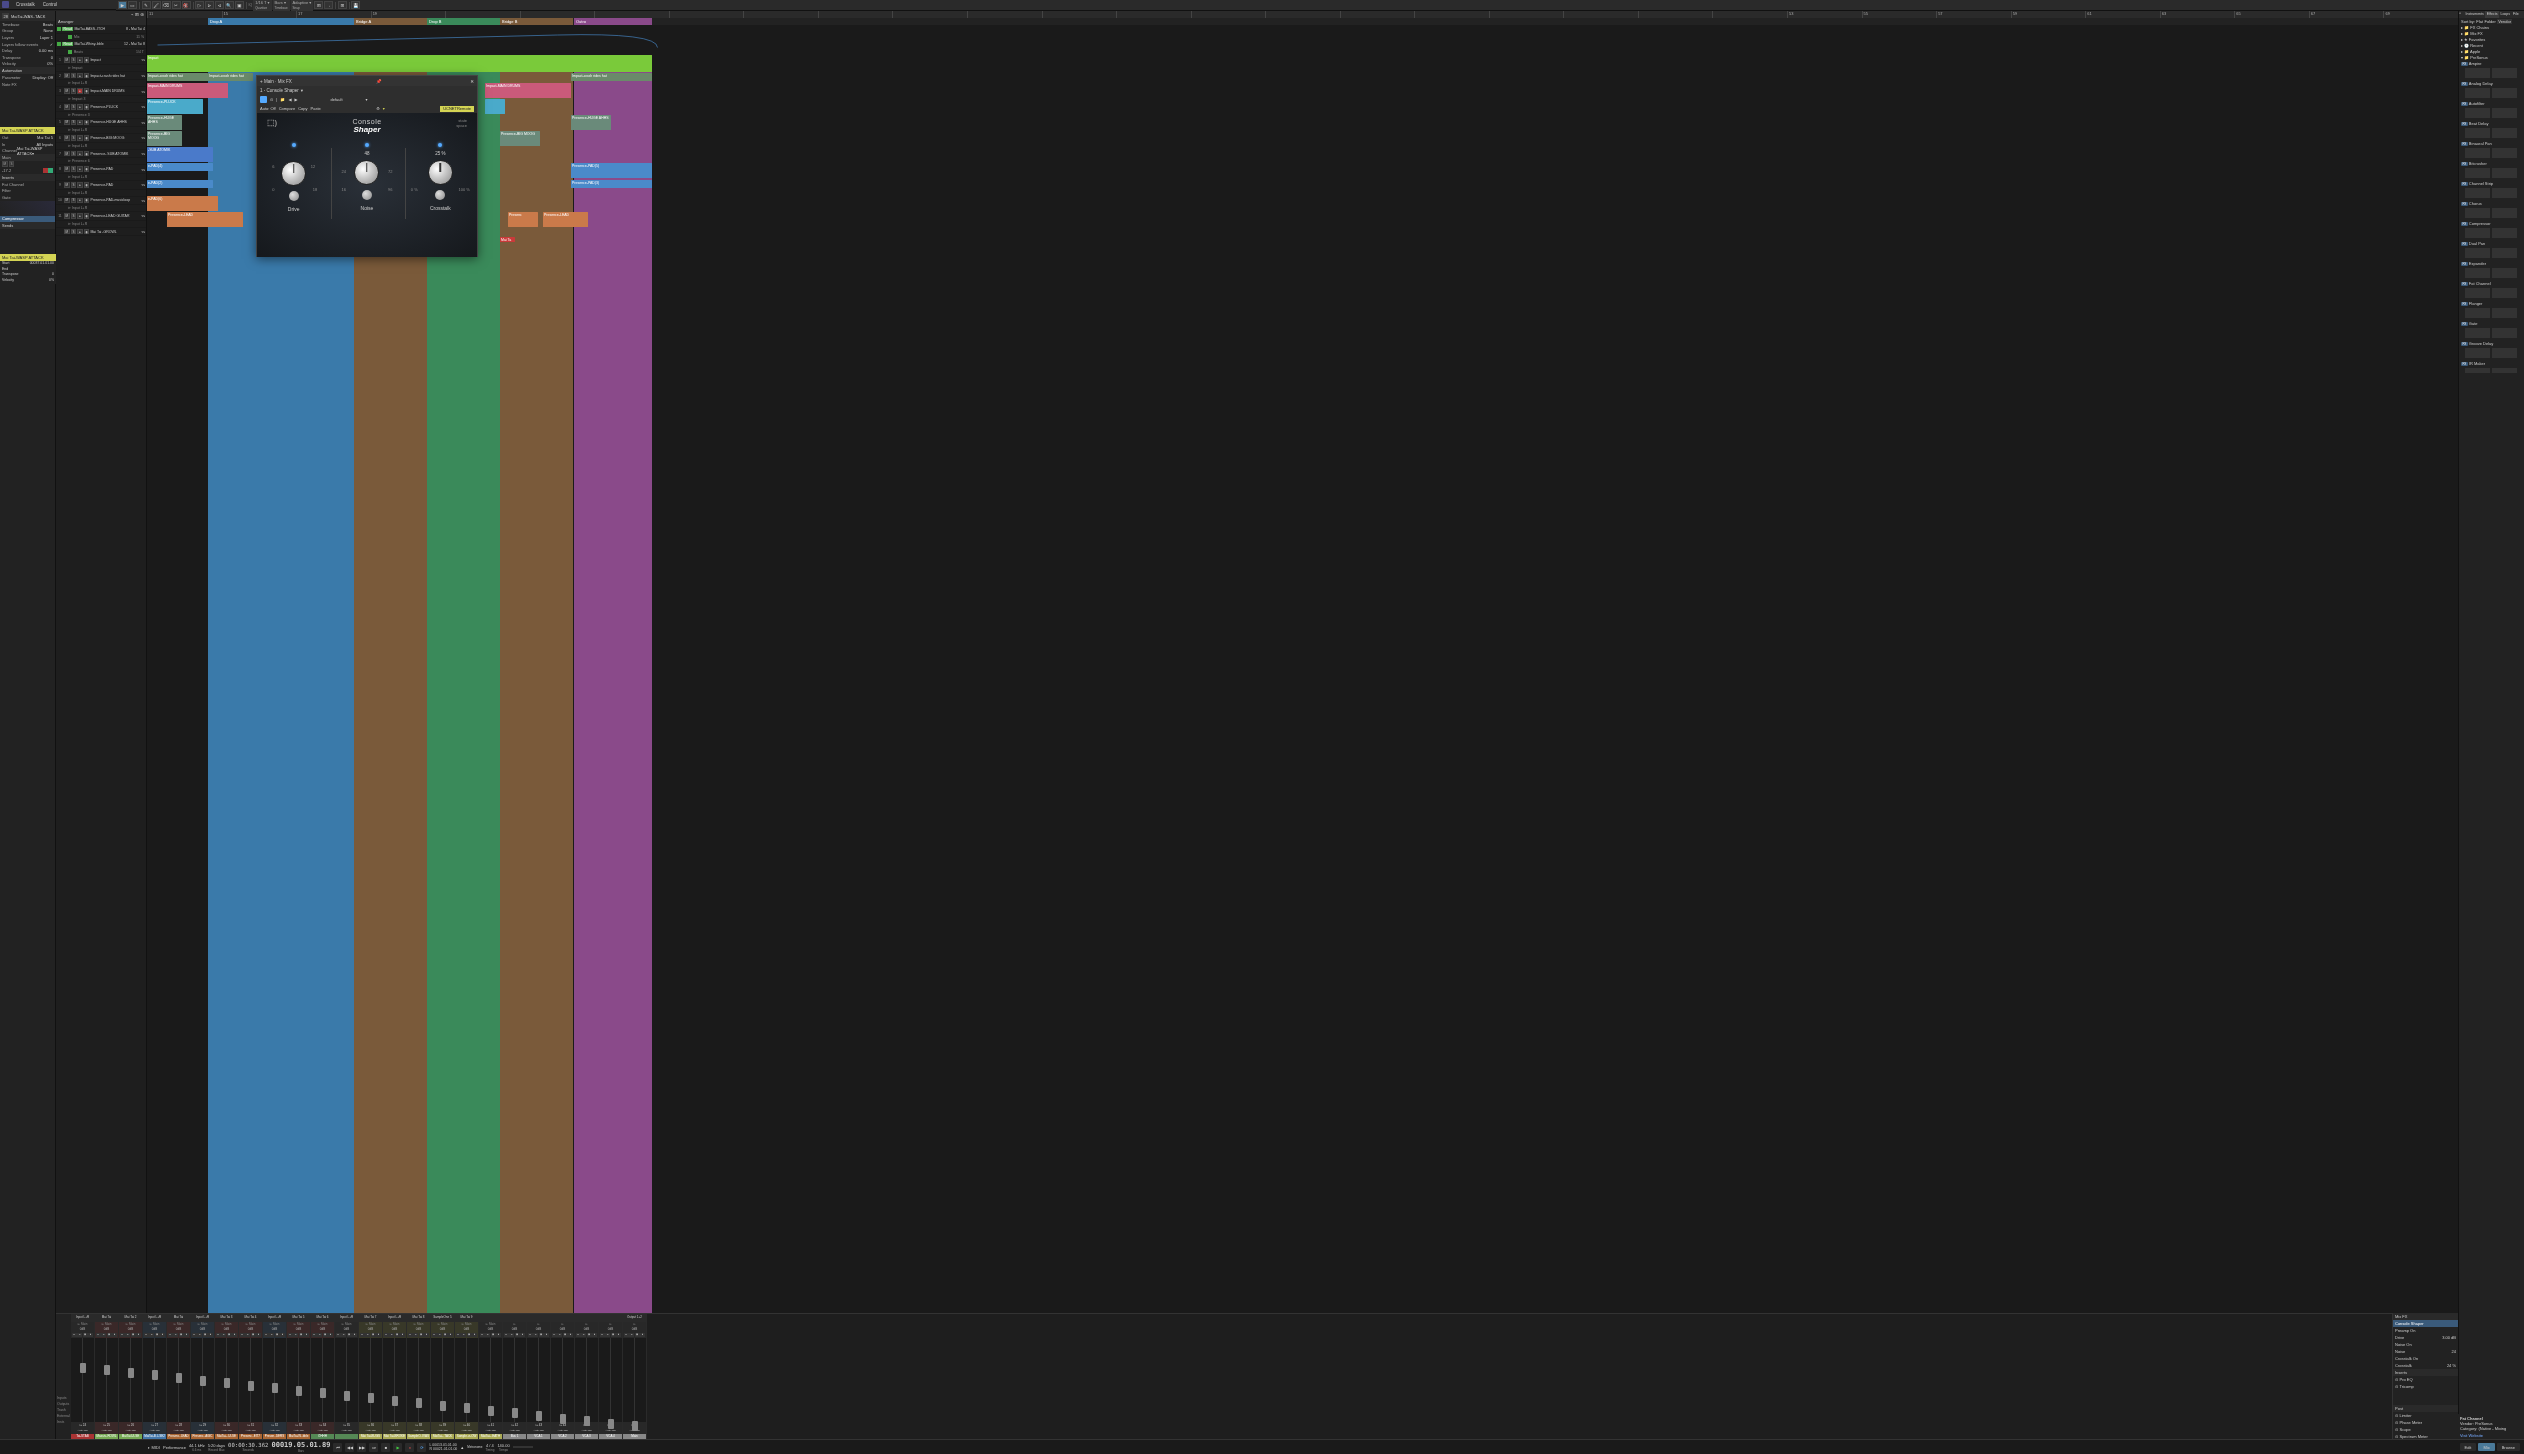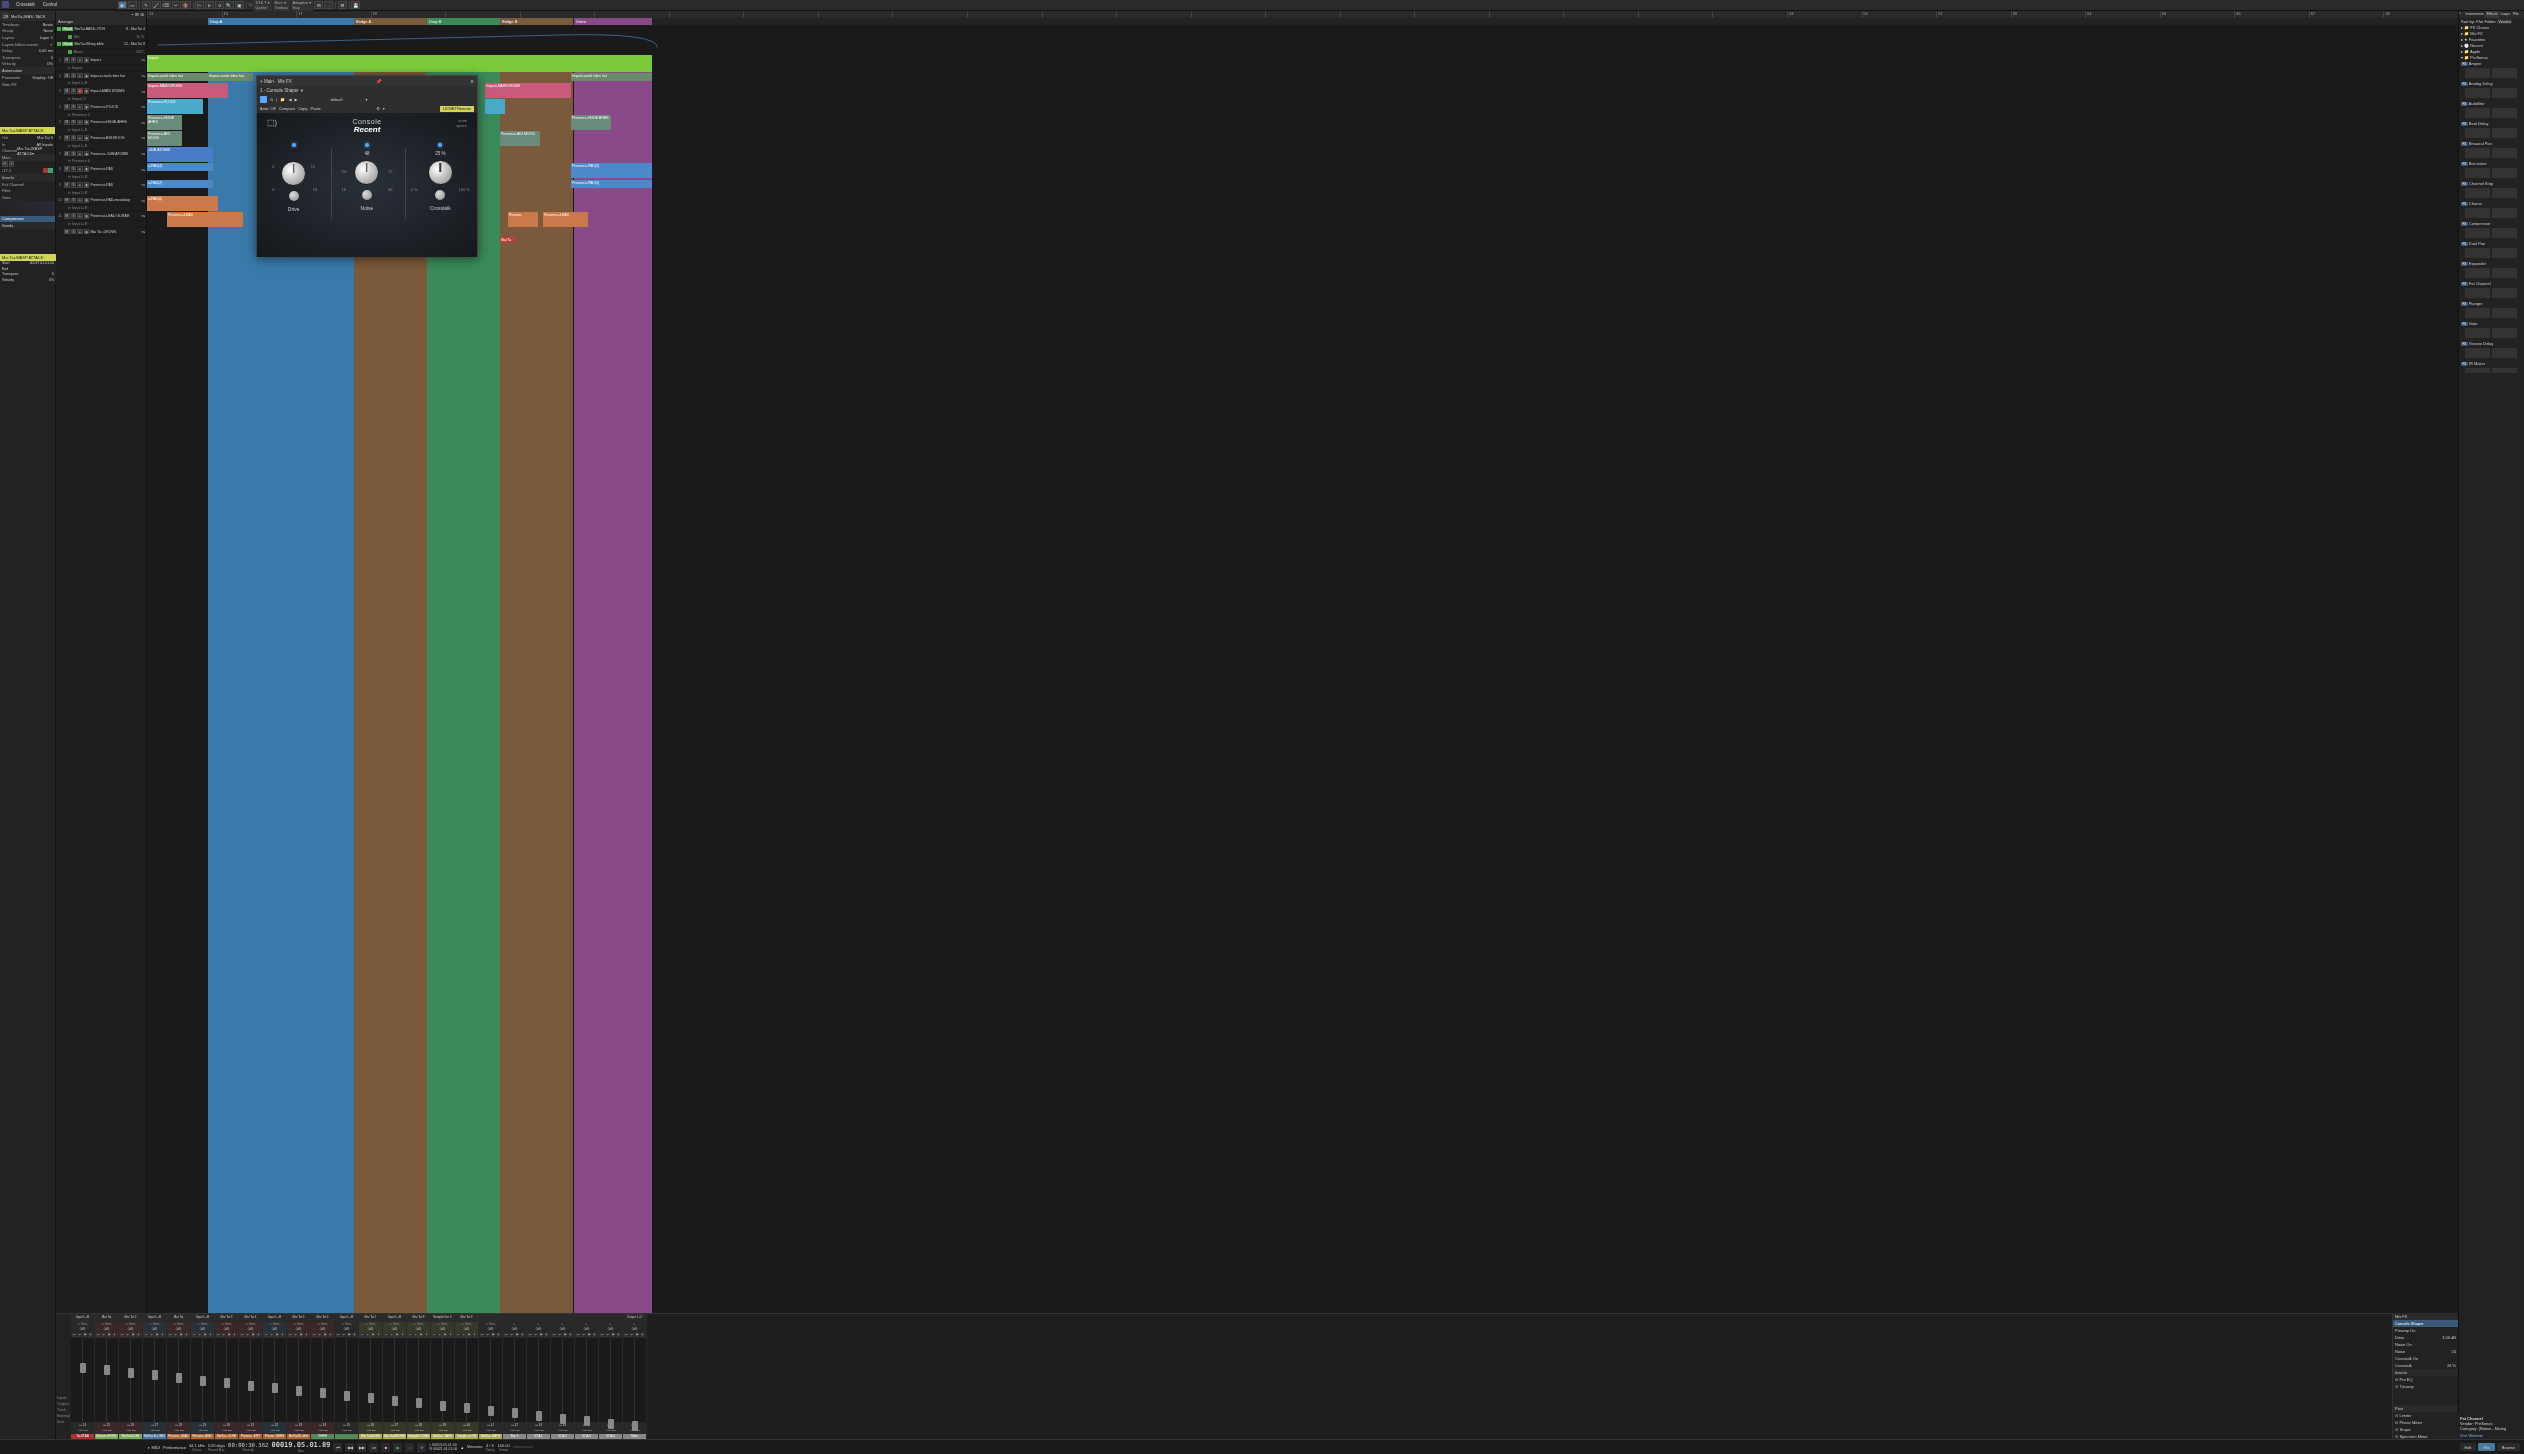--- a/index.html
+++ b/index.html
@@ -1136,21 +1136,21 @@
     <span>Copy</span>
     <span>Paste</span>
     <span style="margin-left:auto">⚙</span>
     <span style="color:#d4d454">▾</span>
     <span class="remote">UCNETRemote</span>
   </div>
   <div class="p-body">
     <div class="logo">⬚)</div>
     <div class="title-logo">
       <div class="t1">Console</div>
-      <div class="t2">Recent</div>
+      <div class="t2">Shaper</div>
     </div>
     <div class="state" style="white-space:pre">state
 space</div>
     <div class="divider" style="left:74px"></div>
     <div class="divider" style="left:148px"></div>
     <div class="knobs">
       <div class="knob-group">
         <div class="led"></div>
         <div style="height:6px"></div>
         <span class="tick-label" style="left:9px;top:21px">6</span>

